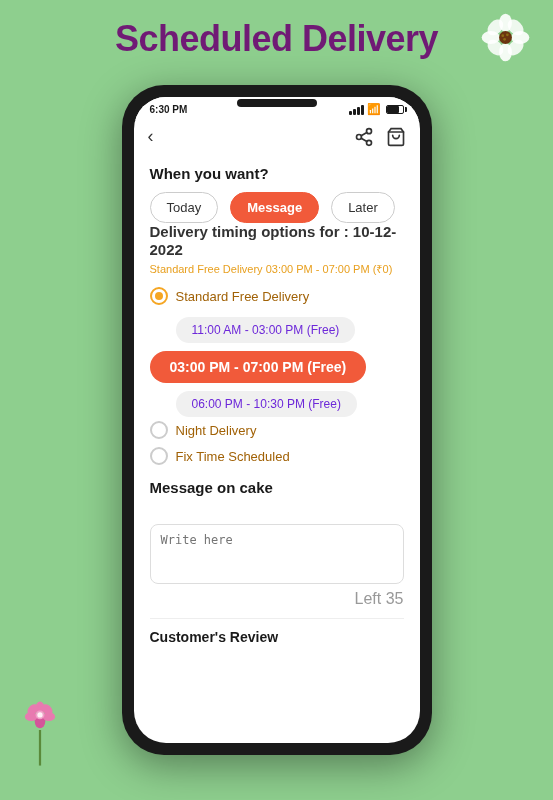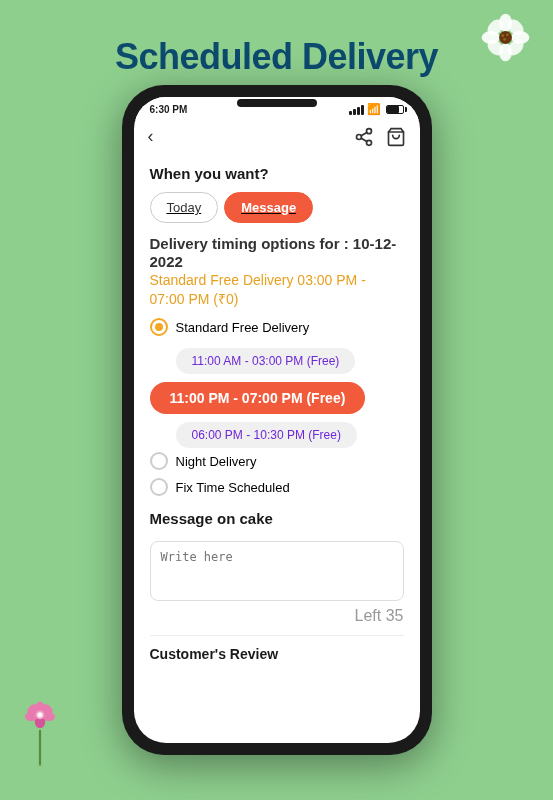--- a/index.html
+++ b/index.html
@@ -9,22 +9,22 @@
       background-color: #8ecf8e;
       font-family: -apple-system, BlinkMacSystemFont, 'Segoe UI', sans-serif;
       overflow: hidden;
       position: relative;
     }
 
     .page-title {
       text-align: center;
       font-size: 36px;
       font-weight: 800;
-      color: #0c4a6e;
-      padding-top: 36px;
+      color: #701a75;
+      padding-top: 18px;
       padding-bottom: 10px;
       letter-spacing: -0.5px;
     }
 
     
     .flower-top-right {
       position: absolute;
       top: 10px;
       right: 20px;
       width: 55px;
@@ -146,23 +146,22 @@
     
     .section-title {
       font-size: 15px;
       font-weight: 600;
       color: #1a1a1a;
       margin-bottom: 10px;
     }
 
     .delivery-options {
       display: flex;
-      gap: 6px;
-      margin-bottom: 12px;
-      text-decoration: underline;
+      gap: 12px;
+      margin-bottom: 0;
     }
     .delivery-option-btn {
       padding: 7px 16px;
       border-radius: 20px;
       border: 1.5px solid #ccc;
       background: #fff;
       font-size: 13px;
       font-weight: 500;
       color: #333;
       cursor: pointer;
@@ -177,21 +176,21 @@
     
     .timing-info {
       margin-bottom: 4px;
     }
     .timing-date {
       font-size: 15px;
       color: #333;
       font-weight: 700;
     }
     .timing-free {
-      font-size: 14px;
+      font-size: 11px;
       color: #e8a020;
       font-weight: 500;
     }
 
     
     .radio-group {
       margin-top: 10px;
     }
     .radio-item {
       display: flex;
@@ -214,21 +213,21 @@
     }
     .radio-dot {
       width: 8px;
       height: 8px;
       border-radius: 50%;
       background: #f5a623;
     }
     .radio-label {
       font-size: 13px;
       font-weight: 500;
-      color: #000000;
+      color: #a16207;
     }
 
     
     .time-slot {
       display: inline-block;
       padding: 6px 16px;
       border-radius: 20px;
       background: #f0f0f0;
       font-size: 12px;
       color: #6d28d9;
@@ -253,21 +252,21 @@
     }
     .message-textarea {
       width: 100%;
       height: 60px;
       border: 1.5px solid #ddd;
       border-radius: 8px;
       padding: 8px 10px;
       font-size: 12px;
       color: #aaa;
       resize: none;
-      margin-top: 4px;
+      margin-top: 18px;
       outline: none;
     }
     .char-count {
       text-align: right;
       font-size: 16px;
       color: #999;
       margin-top: 2px;
     }
 
     .customer-review-title {
@@ -364,20 +363,21 @@
       </div>
     </div>
 
     <div class="screen-content">
 
       <div class="section-title">When you want?</div>
 
       <div class="delivery-options">
         <button class="delivery-option-btn">Today</button>
         <button class="delivery-option-btn active">Message</button>
+        <button class="delivery-option-btn">Later</button>
       </div>
 
       <div class="timing-info">
         <span class="timing-date">
           <span>Delivery timing options for :</span>
           <strong>10-12-2022</strong>
         </span><br>
         <span class="timing-free">Standard Free Delivery   03:00 PM - 07:00 PM (₹0)</span>
       </div>
 
@@ -385,21 +385,21 @@
 
         <div class="radio-item">
           <div class="radio-circle selected">
             <div class="radio-dot"></div>
           </div>
           <span class="radio-label">Standard Free Delivery</span>
         </div>
 
         <div>
           <div class="time-slot">11:00 AM - 03:00 PM (Free)</div>
-          <div class="time-slot selected-slot">11:00 PM - 07:00 PM (Free)</div>
+          <div class="time-slot selected-slot">03:00 PM - 07:00 PM (Free)</div>
           <div class="time-slot">06:00 PM - 10:30 PM (Free)</div>
         </div>
 
         <div class="radio-item" style="margin-top:0;">
           <div class="radio-circle"></div>
           <span class="radio-label">Night Delivery</span>
         </div>
 
         <div class="radio-item">
           <div class="radio-circle"></div>

